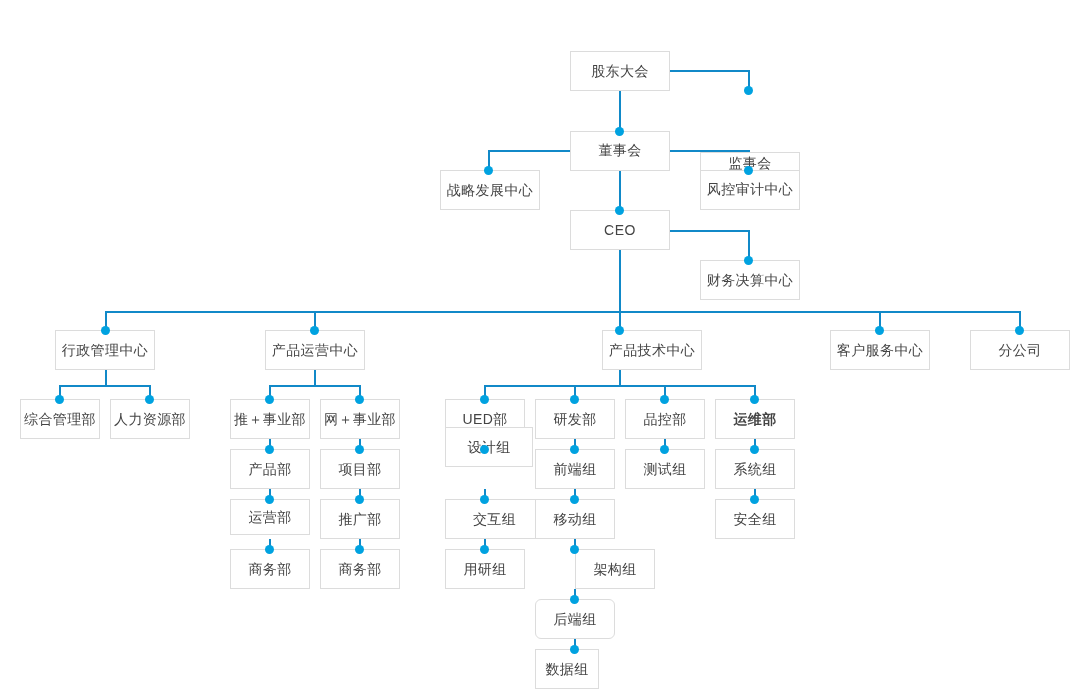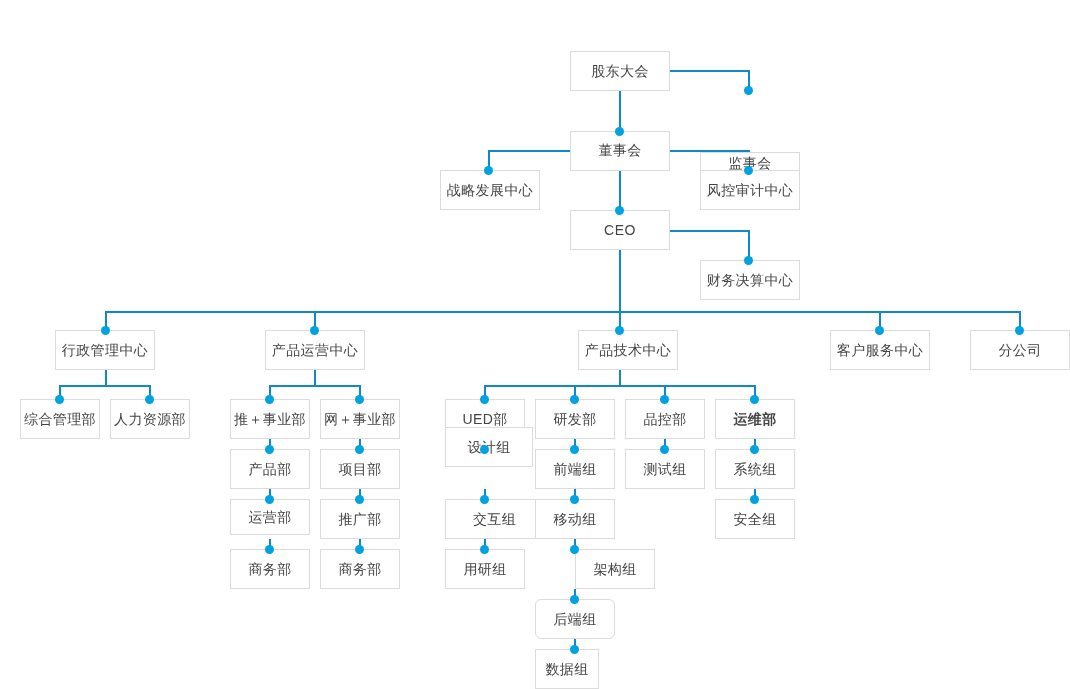--- a/index.html
+++ b/index.html
@@ -107,26 +107,26 @@
       <div class="ln v" style="left: 574px; top: 639px; height: 11px;"></div>
       <div class="ln v" style="left: 664px; top: 439px; height: 11px;"></div>
       <div class="ln v" style="left: 754px; top: 439px; height: 11px;"></div>
       <div class="ln v" style="left: 754px; top: 489px; height: 11px;"></div>
     </div>
   <div id="nodes-layer">
       <div class="node" style="left: 570px; top: 51px; width: 100px; height: 40px;">股东大会</div>
       <div class="node" style="left: 700px; top: 108px; width: 100px; height: 22px; margin-top: 44px;">监事会</div>
       <div class="node" style="left: 570px; top: 131px; width: 100px; height: 40px; font-family: Liberation Serif, serif;">董事会</div>
       <div class="node" style="left: 440px; top: 170px; width: 100px; height: 40px;">战略发展中心</div>
-      <div class="node" style="left: 700px; top: 170px; width: 100px; height: 40px;">风控审计中心</div>
+      <div class="node" style="left: 700px; top: 170px; width: 100px; height: 40px; font-family: Liberation Serif, serif;">风控审计中心</div>
       <div class="node latin" style="left: 570px; top: 210px; width: 100px; height: 40px;">CEO</div>
       <div class="node" style="left: 700px; top: 260px; width: 100px; height: 40px;">财务决算中心</div>
       <div class="node" style="left: 55px; top: 330px; width: 100px; height: 40px;">行政管理中心</div>
       <div class="node" style="left: 265px; top: 330px; width: 100px; height: 40px;">产品运营中心</div>
-      <div class="node" style="left: 578px; top: 330px; width: 100px; height: 40px;">产品技术中心</div>
+      <div class="node" style="left: 602px; top: 330px; width: 100px; height: 40px;">产品技术中心</div>
       <div class="node" style="left: 830px; top: 330px; width: 100px; height: 40px;">客户服务中心</div>
       <div class="node" style="left: 970px; top: 330px; width: 100px; height: 40px;">分公司</div>
       <div class="node" style="left: 20px; top: 399px; width: 80px; height: 40px;">综合管理部</div>
       <div class="node" style="left: 110px; top: 399px; width: 80px; height: 40px;">人力资源部</div>
       <div class="node" style="left: 230px; top: 399px; width: 80px; height: 40px;">推＋事业部</div>
       <div class="node" style="left: 230px; top: 449px; width: 80px; height: 40px;">产品部</div>
       <div class="node" style="left: 230px; top: 499px; width: 80px; height: 36px;">运营部</div>
       <div class="node" style="left: 230px; top: 549px; width: 80px; height: 40px;">商务部</div>
       <div class="node" style="left: 320px; top: 399px; width: 80px; height: 40px;">网＋事业部</div>
       <div class="node" style="left: 320px; top: 449px; width: 80px; height: 40px;">项目部</div>

